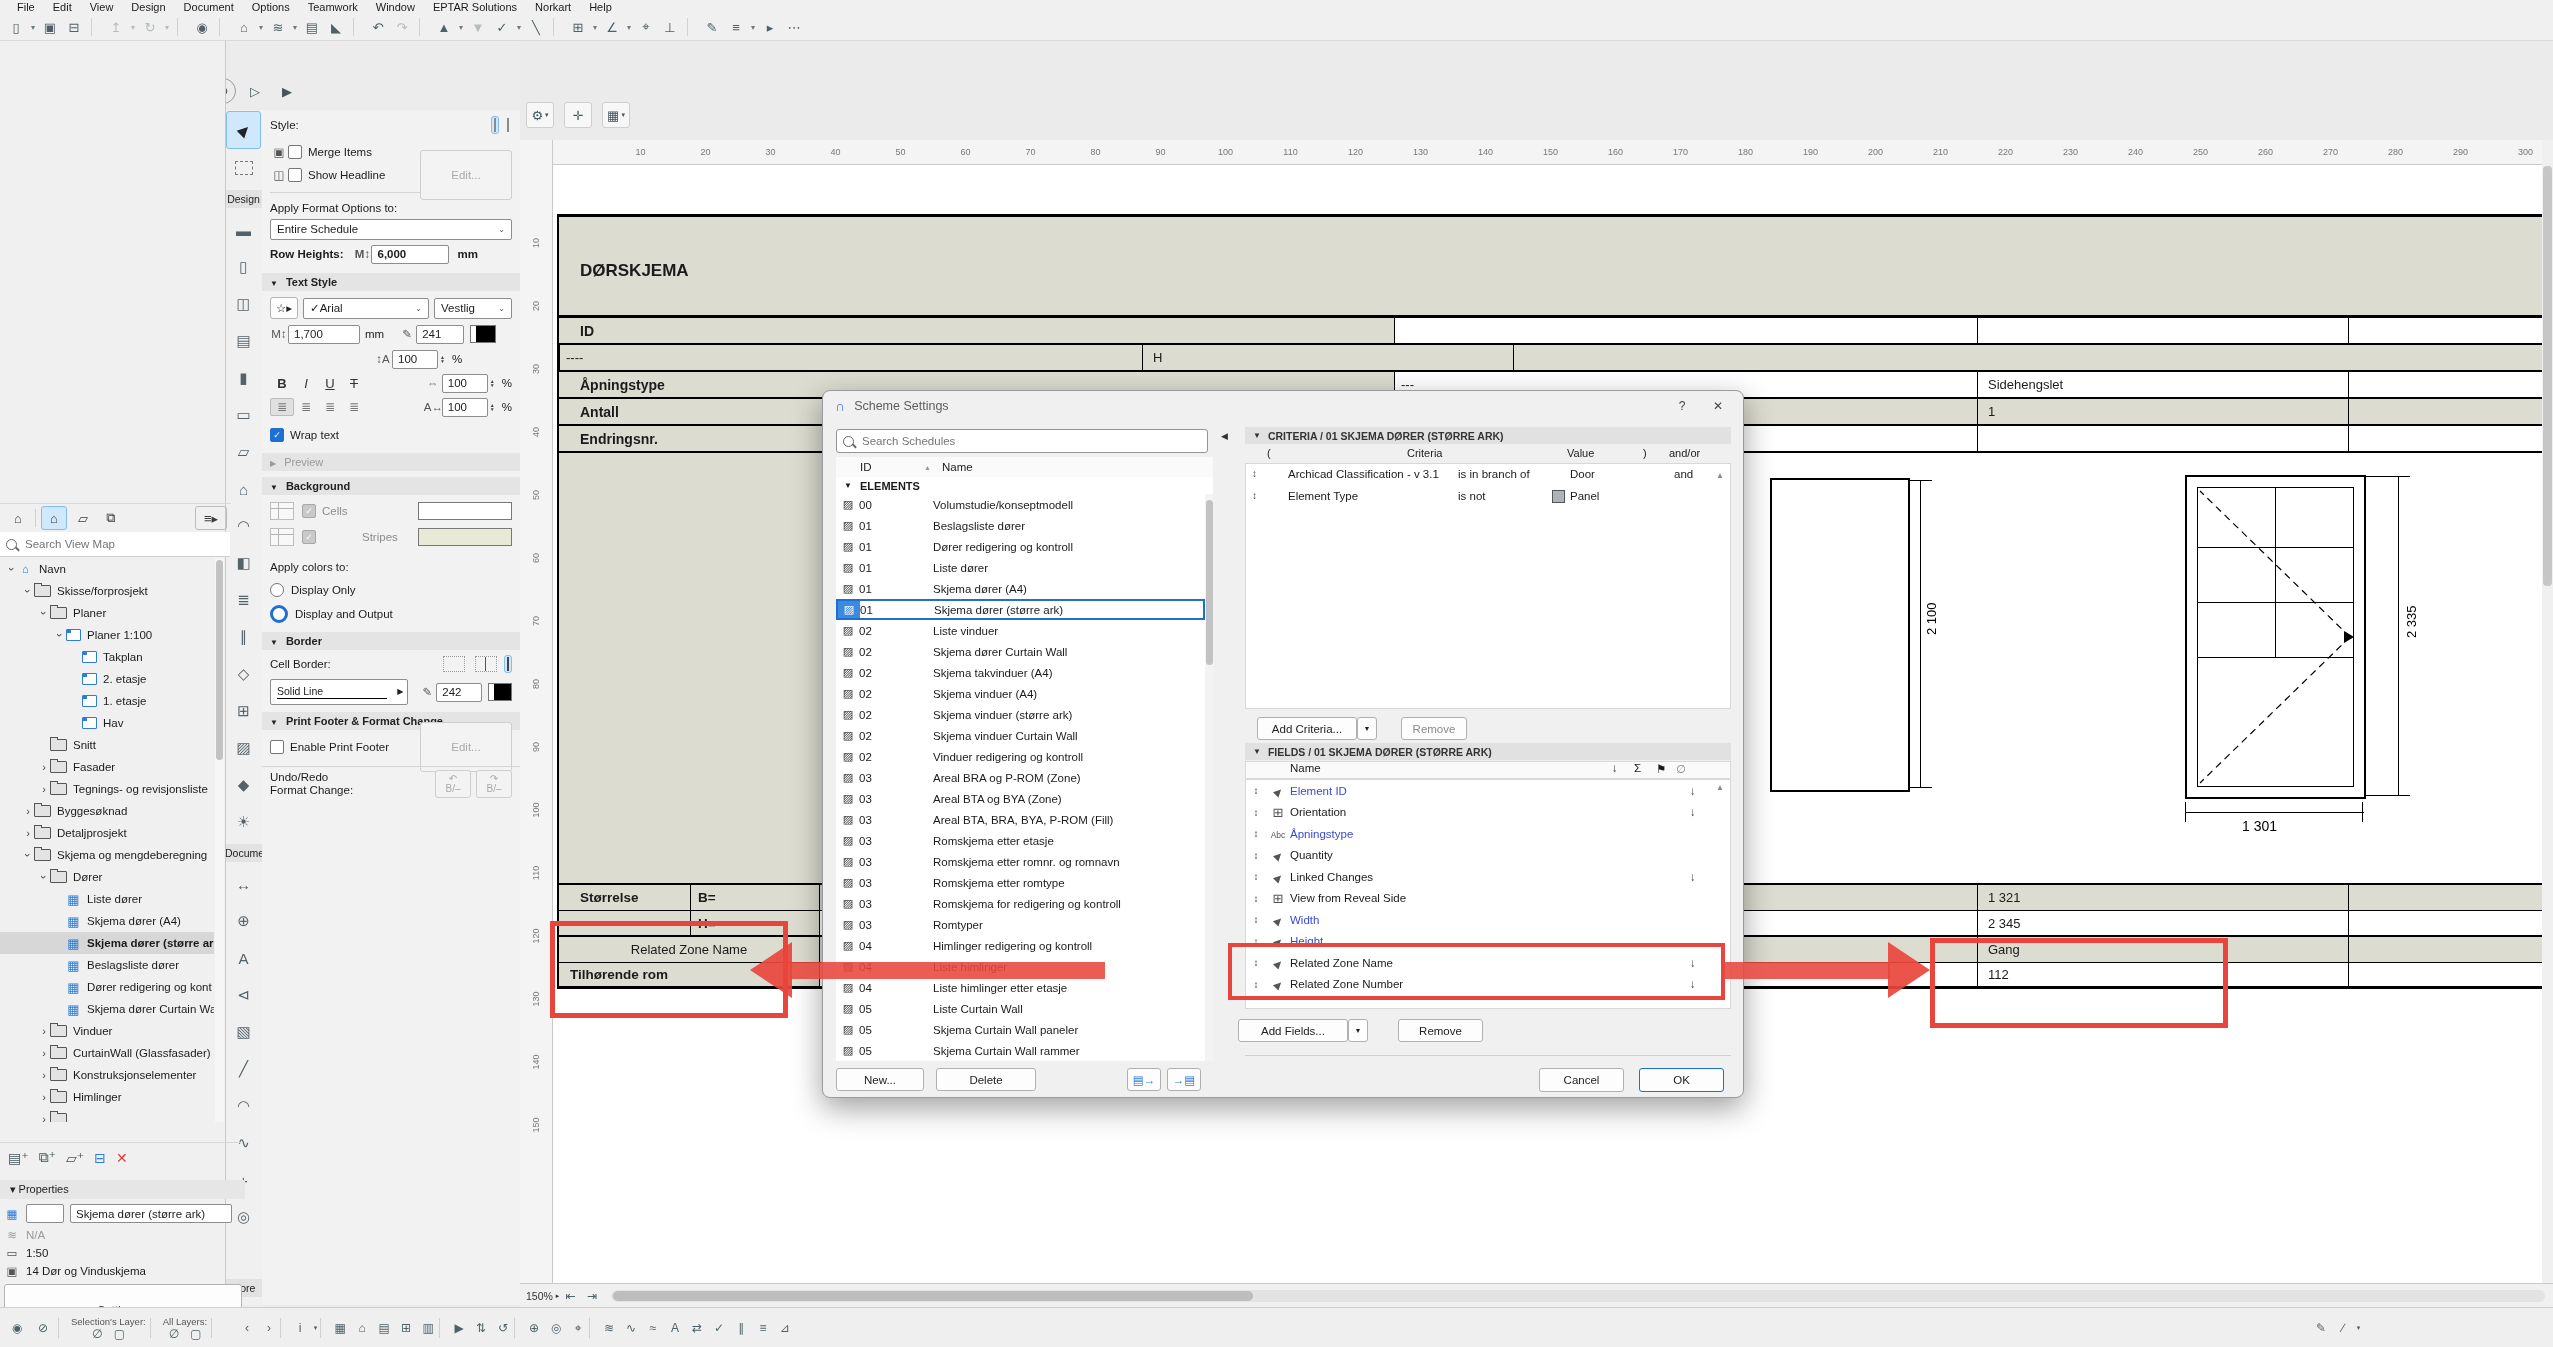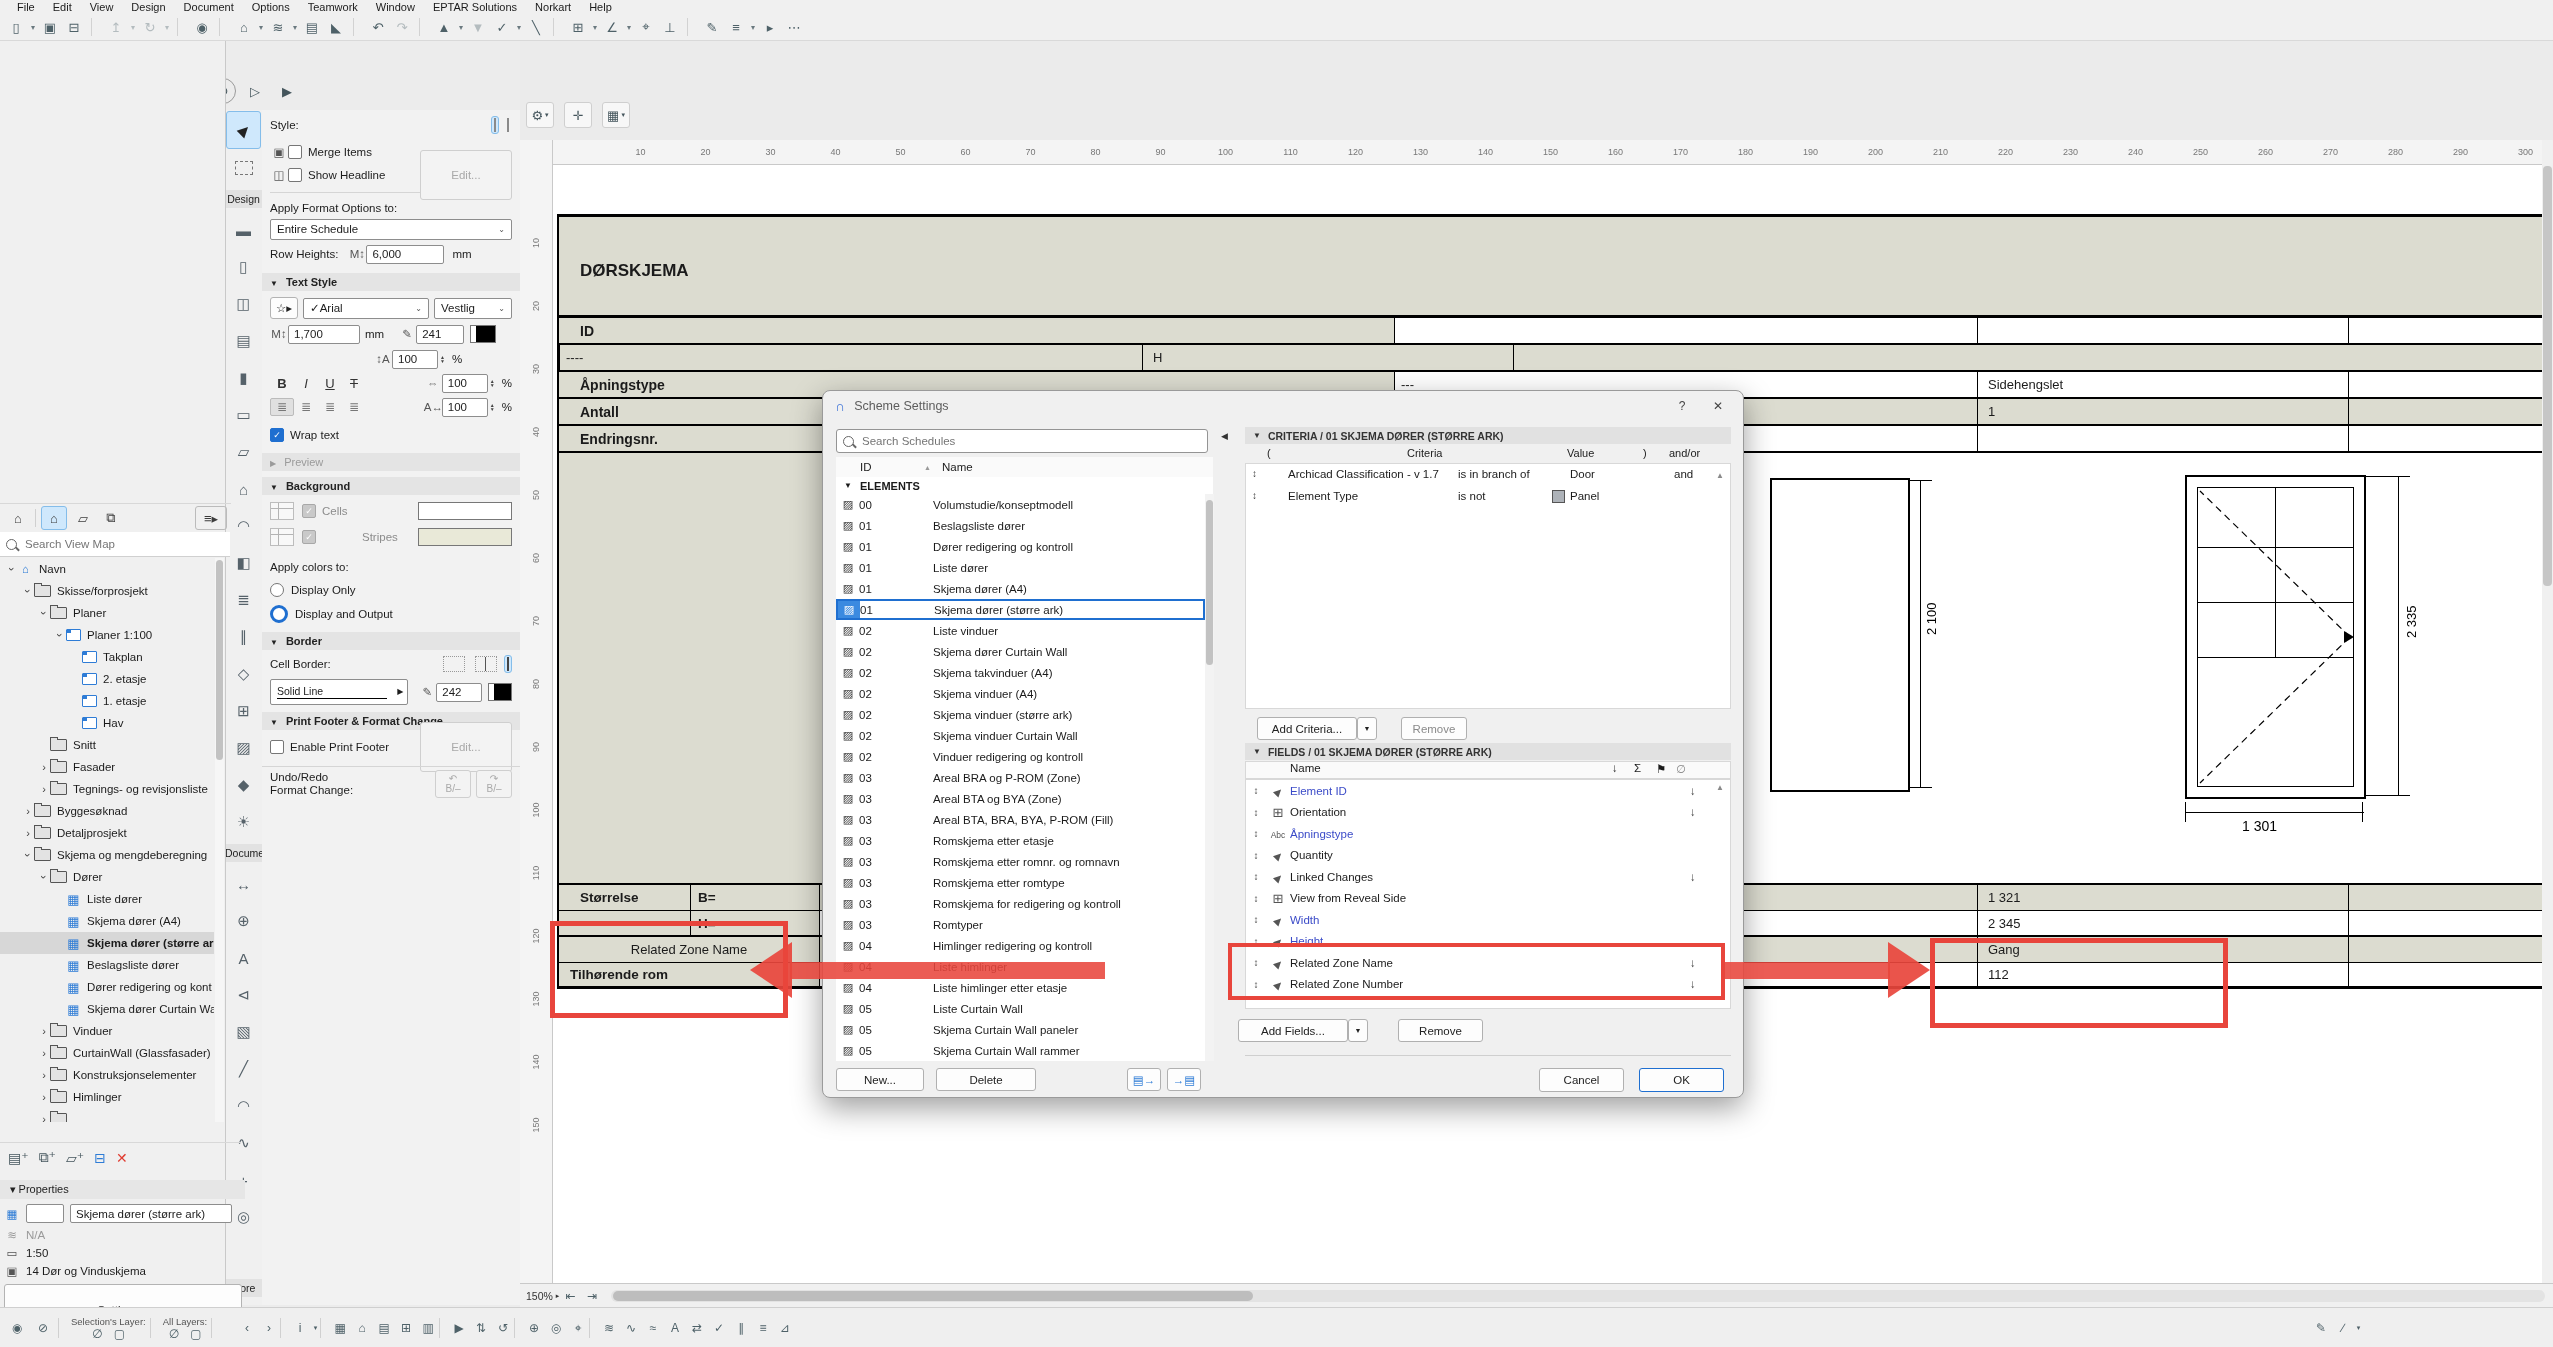--- a/index.html
+++ b/index.html
@@ -309,21 +309,21 @@
     <div style="border-top:1px solid #d5d5d5;margin:6px 8px;"></div>
     <div class="row" style="height:18px;">
         <span>Apply Format Options to:</span>
       </div>
     <div class="row" style="height:24px;">
       <div class="sel-box" style="flex:1">
         <span>Entire Schedule</span>
           <span class="carsm">⌄</span>
       </div>
     </div>
-    <div class="row" style="height:26px;">
+    <div class="row" style="height:26px;font-weight:bold;">
       <span>Row Heights:</span>
       <span class="fmtglyph" style="margin-left:10px;">M↕</span>
       <span class="inp" style="width:66px;">6,000</span>
       <span style="margin-left:8px;">mm</span>
     </div>
     <div class="sect"><span class="tri">▼</span><span>Text Style</span></div>
     <div class="row" style="height:26px;margin-top:4px;">
       <span class="btn" style="width:26px;padding:0;">☆▸</span>
       <span class="sel-box" style="width:112px;margin-left:5px;">
           <span><span>✓</span><span>Arial</span></span>
@@ -1055,21 +1055,21 @@
       <span class="abs" style="left:22px;">(</span>
       <span class="abs" style="left:162px;">Criteria</span>
       <span class="abs" style="left:322px;">Value</span>
       <span class="abs" style="left:398px;">)</span>
       <span class="abs" style="left:424px;">and/or</span>
     </div>
     <div class="crit-white" style="height:246px;">
 
         <div class="crow">
           <span class="handle" style="left:6px;">↕</span>
-          <span style="left:42px;">Archicad Classification - v 1.7</span>
+          <span style="left:42px;">Archicad Classification - v 3.1</span>
           <span style="left:212px;">is in branch of</span>
 
           <span style="left:324px;">Door</span>
           <span style="left:428px;">and</span>
         </div>
 
         <div class="crow ic-panel">
           <span class="handle" style="left:6px;">↕</span>
           <span style="left:42px;">Element Type</span>
           <span style="left:212px;">is not</span>

